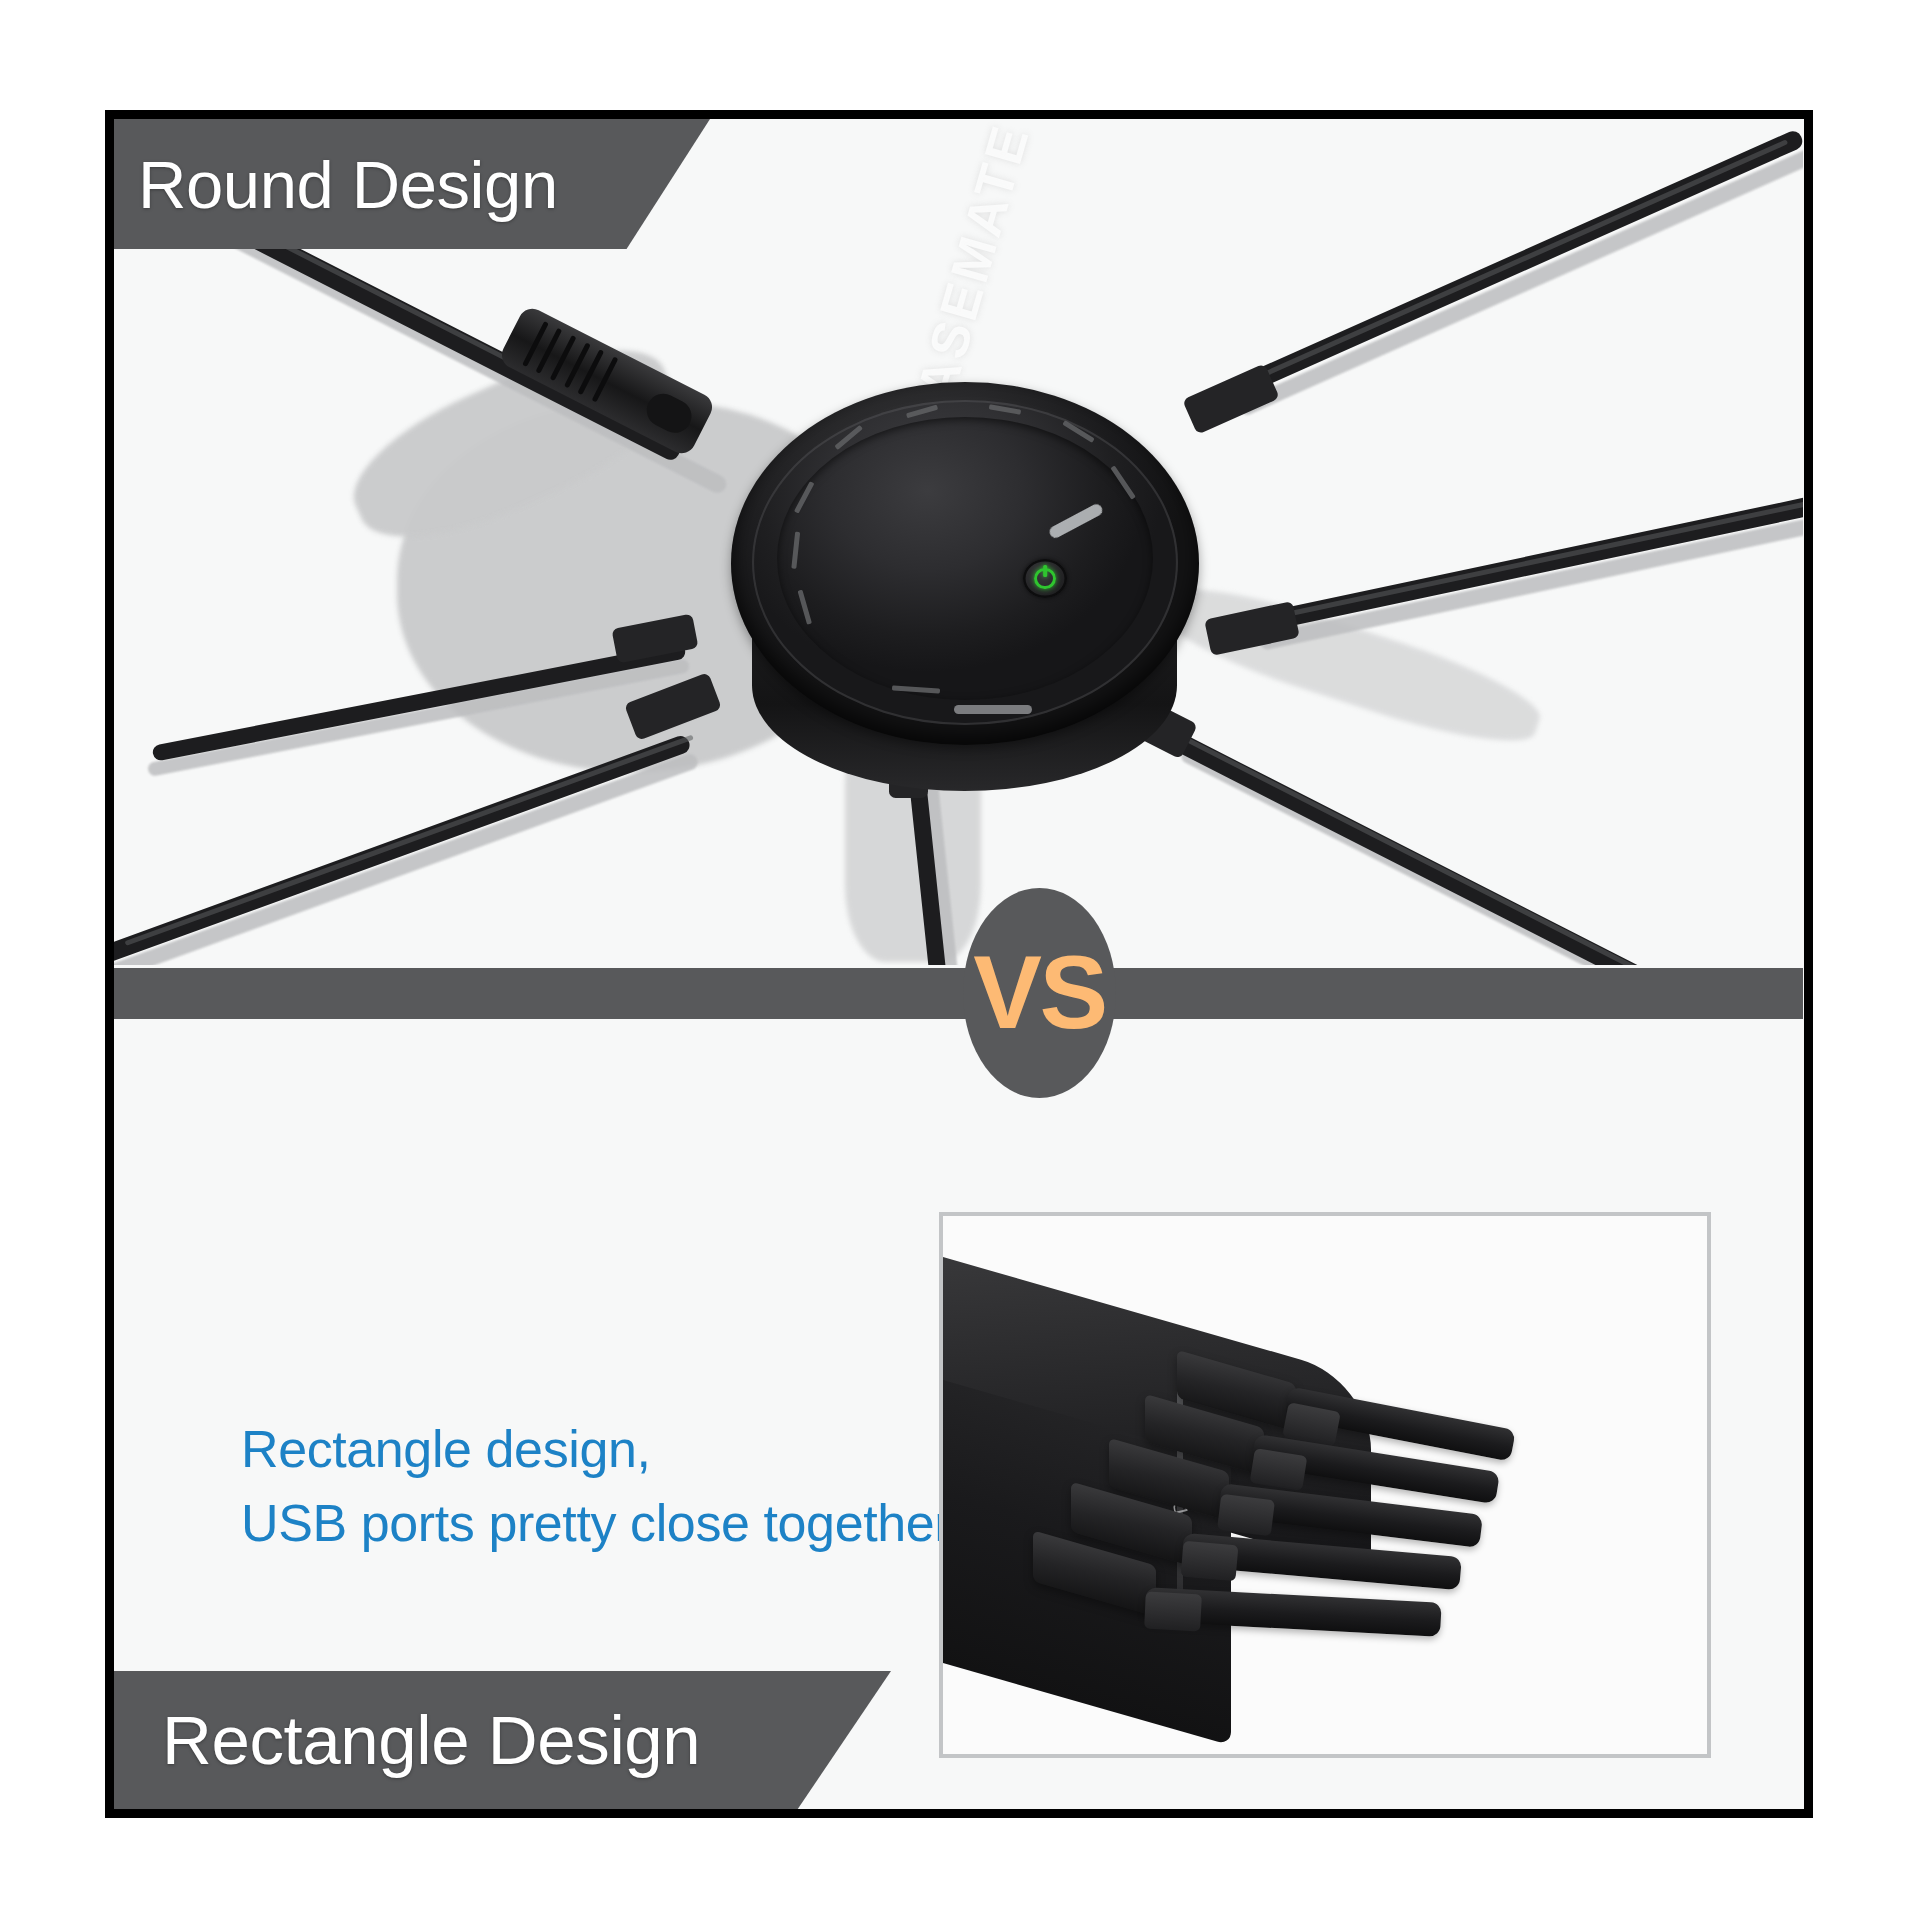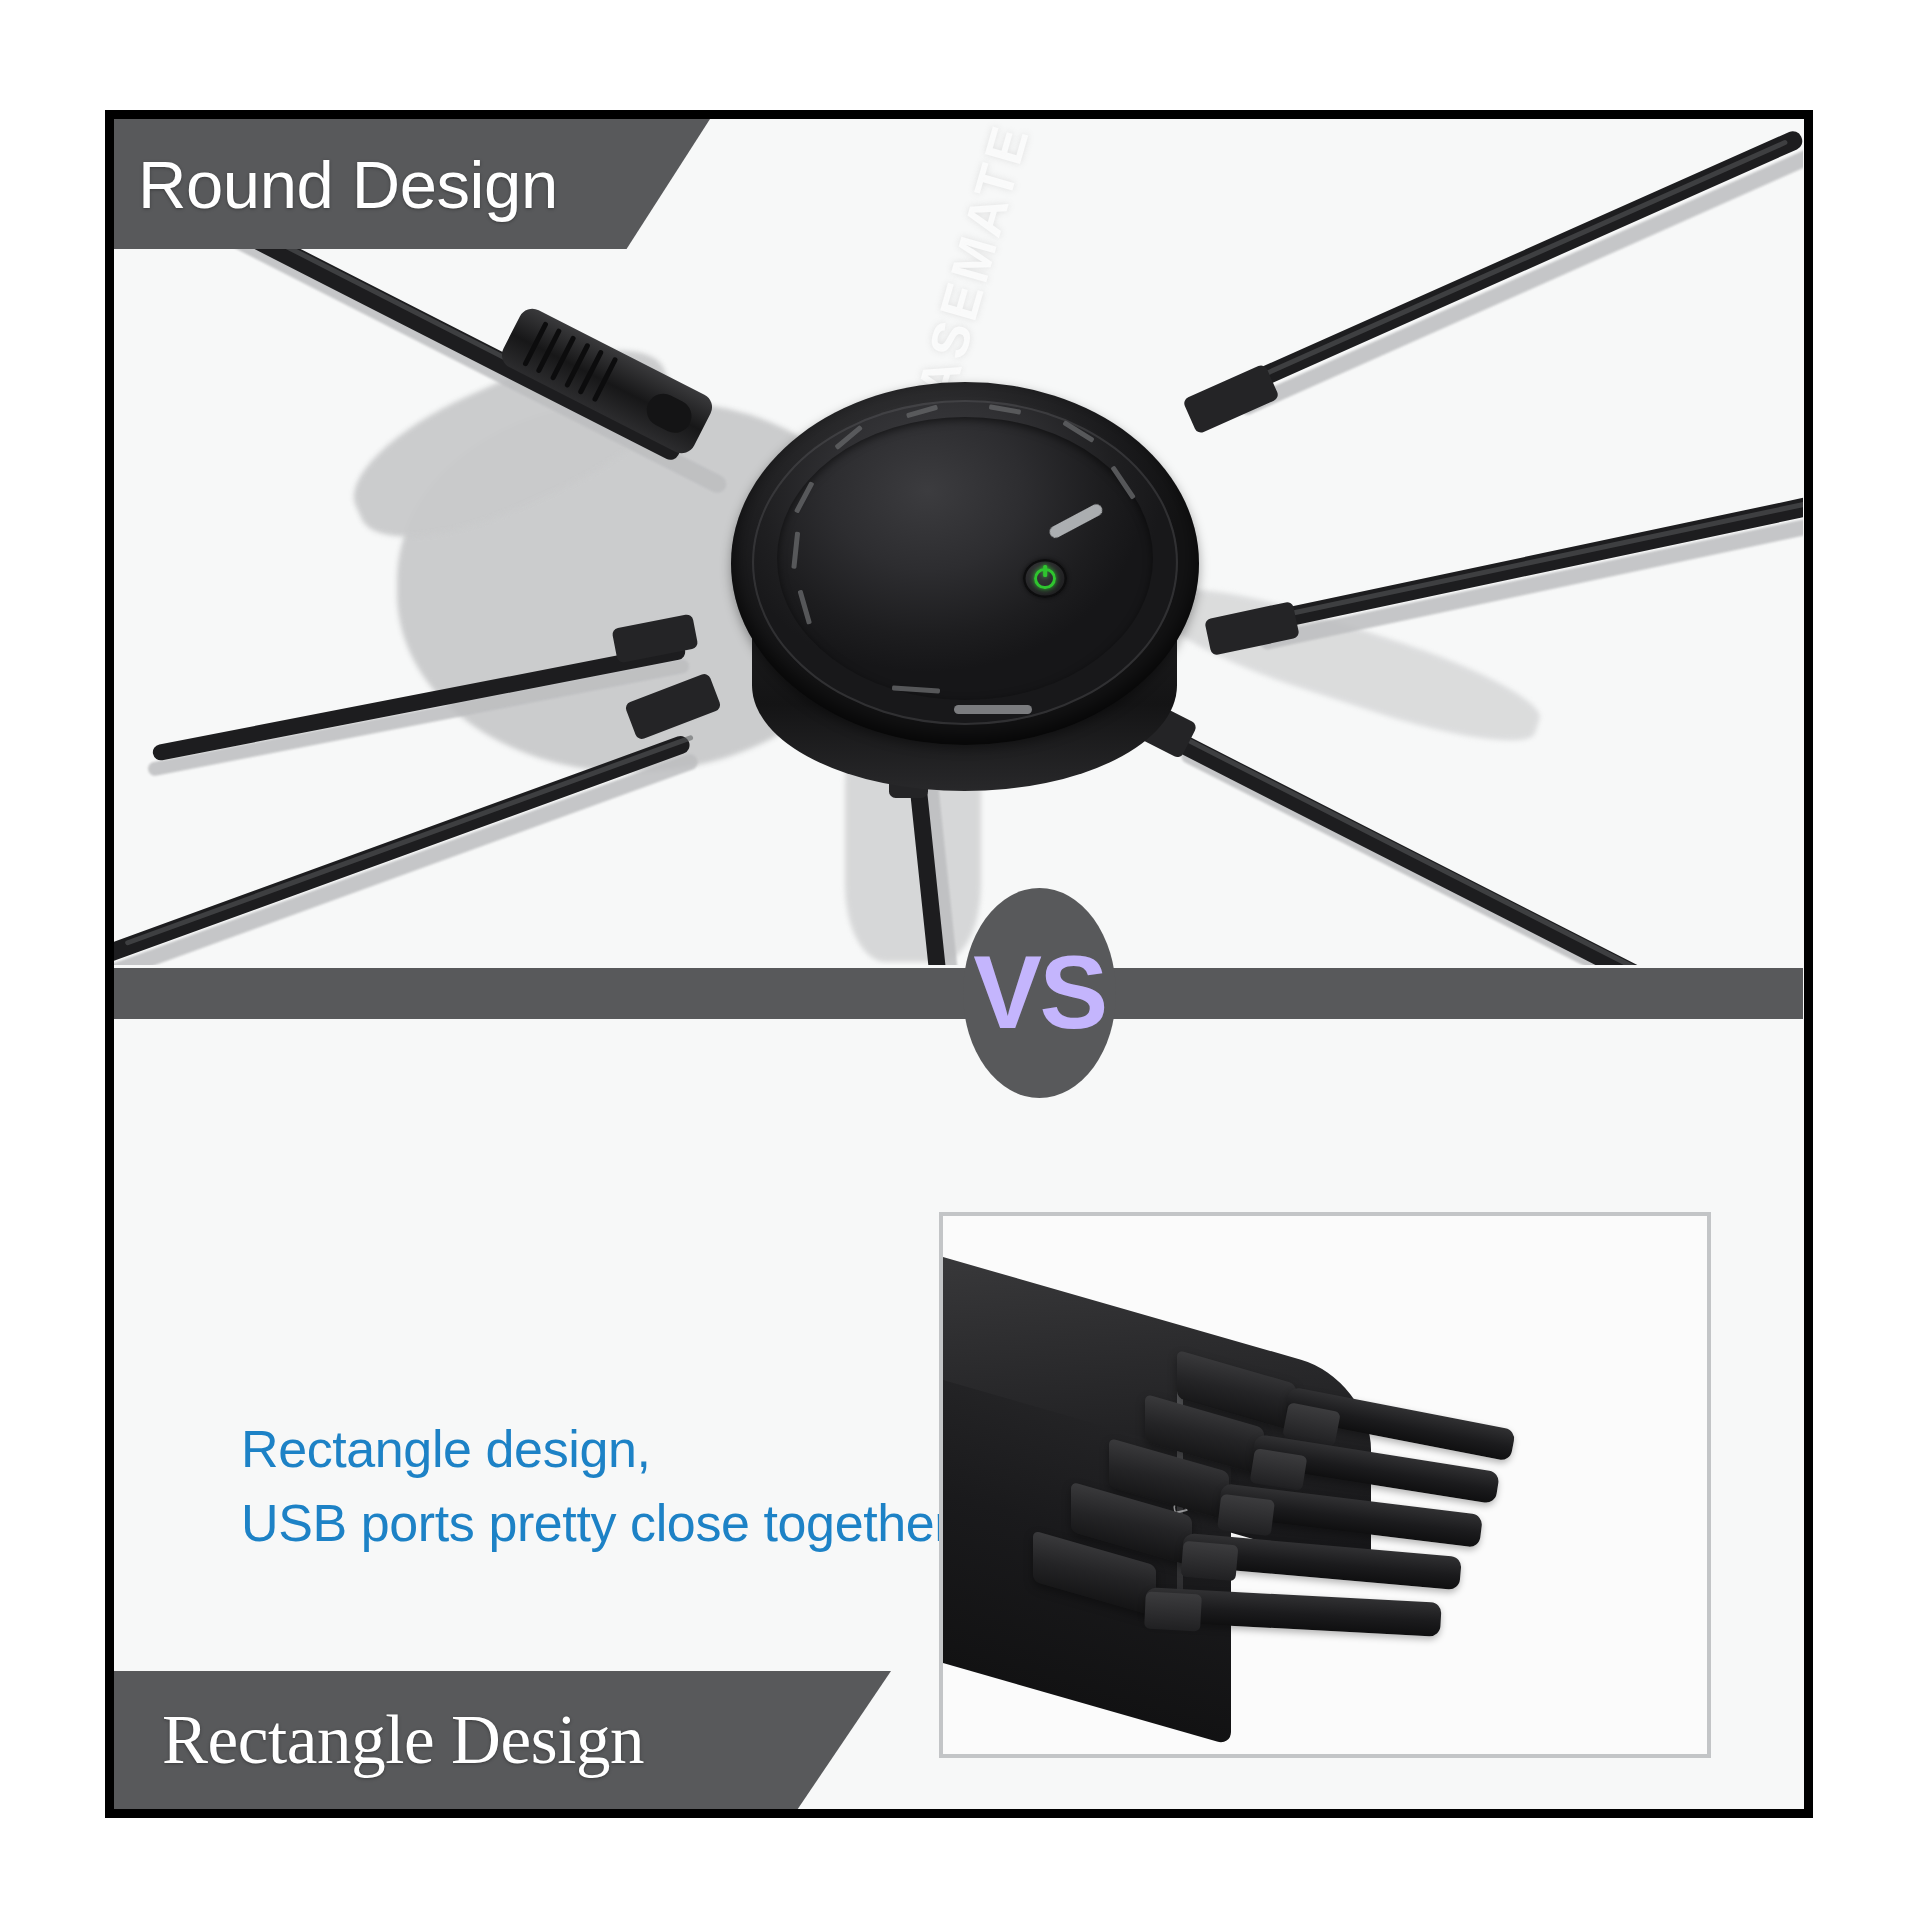--- a/index.html
+++ b/index.html
@@ -23,21 +23,20 @@
   .banner{
     position:absolute;background:#58595b;display:flex;align-items:center;
     -webkit-clip-path:polygon(0 0, 100% 0, 86% 100%, 0 100%);
             clip-path:polygon(0 0, 100% 0, 86% 100%, 0 100%);
   }
   #banner-top{left:0;top:0;width:596px;height:130px;}
   #banner-bottom{
     left:0;bottom:0;width:777px;height:138px;
     -webkit-clip-path:polygon(0 0, 100% 0, 88% 100%, 0 100%);
             clip-path:polygon(0 0, 100% 0, 88% 100%, 0 100%);
-            font-family:Liberation Serif, serif;
   }
   .banner-label{
     color:#ffffff;font-size:67px;font-weight:400;letter-spacing:-0.4px;
     padding-left:24px;white-space:nowrap;line-height:1;
     text-shadow:0 0.8px 3.3px rgba(0,0,0,.35);
   }
   #banner-bottom .banner-label{font-size:69px;padding-left:48px;}
 
   
   .callout{
@@ -50,21 +49,21 @@
   
   #divider{
     position:absolute;left:0;top:849px;width:1689px;height:51px;background:#58595b;z-index:30;
   }
   #vs-badge{
     position:absolute;left:849px;top:769px;width:153px;height:210px;
     background:#58595b;border-radius:50%;z-index:31;
     display:flex;align-items:center;justify-content:center;
   }
   #vs-label{
-    color:#c4b5fd;font-size:103px;font-weight:700;letter-spacing:-2.5px;line-height:1;
+    color:#fdba74;font-size:103px;font-weight:700;letter-spacing:-2.5px;line-height:1;
     margin-top:-1.6px;
   }
 
   
   #hub-stage{position:absolute;left:0;top:0;width:1689px;height:846px;}
 
   .shadow-blob{
     position:absolute;background:#c9cacb;filter:blur(2.5px);opacity:.95;
   }
 

